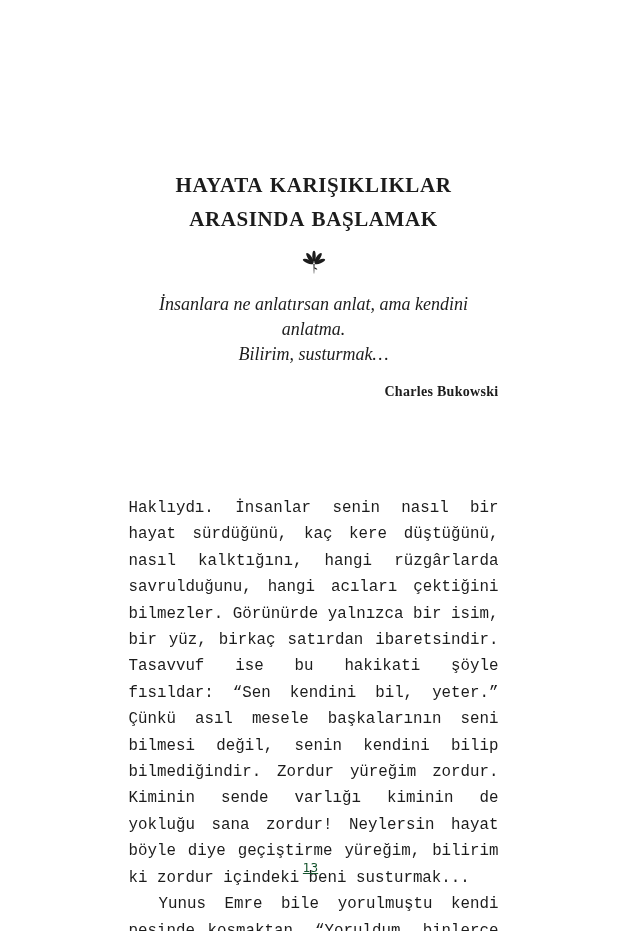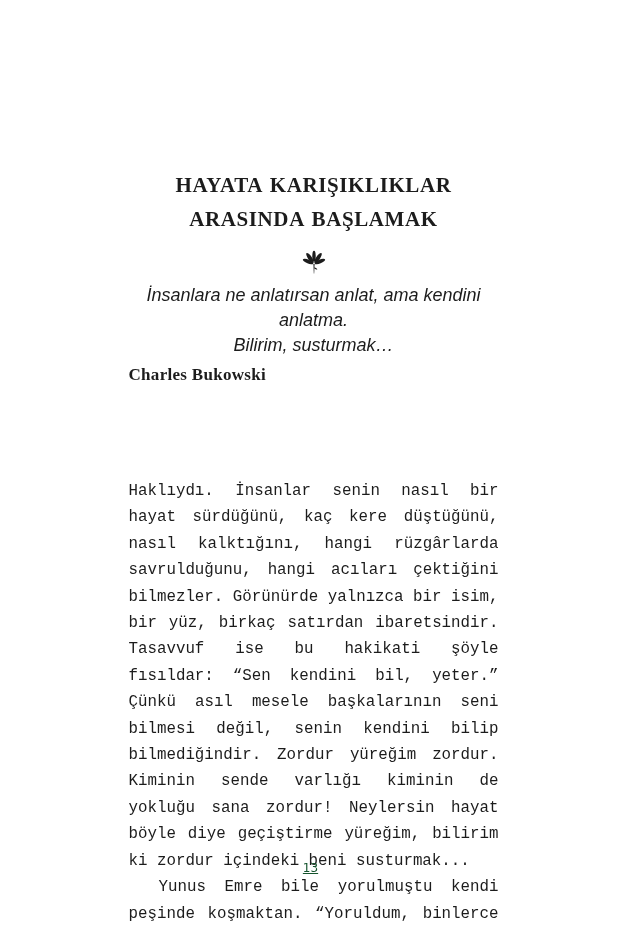--- a/index.html
+++ b/index.html
@@ -30,33 +30,33 @@
     letter-spacing: 0.6px;
     word-spacing: 2px;
   }
   .ornament {
     margin-top: 13px;
     text-align: center;
     line-height: 0;
   }
   .ornament svg { display: inline-block; }
   .epigraph {
-    margin-top: 8px;
+    margin-top: 17px;
     text-align: center;
-    font-family: Liberation Sans, sans-serif;
+    font-family: Liberation Serif, serif;
     font-style: italic;
     font-size: 18px;
     line-height: 25px;
   }
   .attribution {
-    margin-top: 6px;
-    text-align: left;
+    margin-top: 14px;
+    text-align: right;
     font-family: "Liberation Serif", serif;
     font-weight: bold;
-    font-size: 17px;
+    font-size: 14px;
     line-height: 22px;
     letter-spacing: 0.3px;
   }
   .body-text {
     margin-top: 92px;
     font-family: Liberation Mono, monospace;
     font-size: 15.8px;
     line-height: 26.4px;
     text-align: justify;
   }

